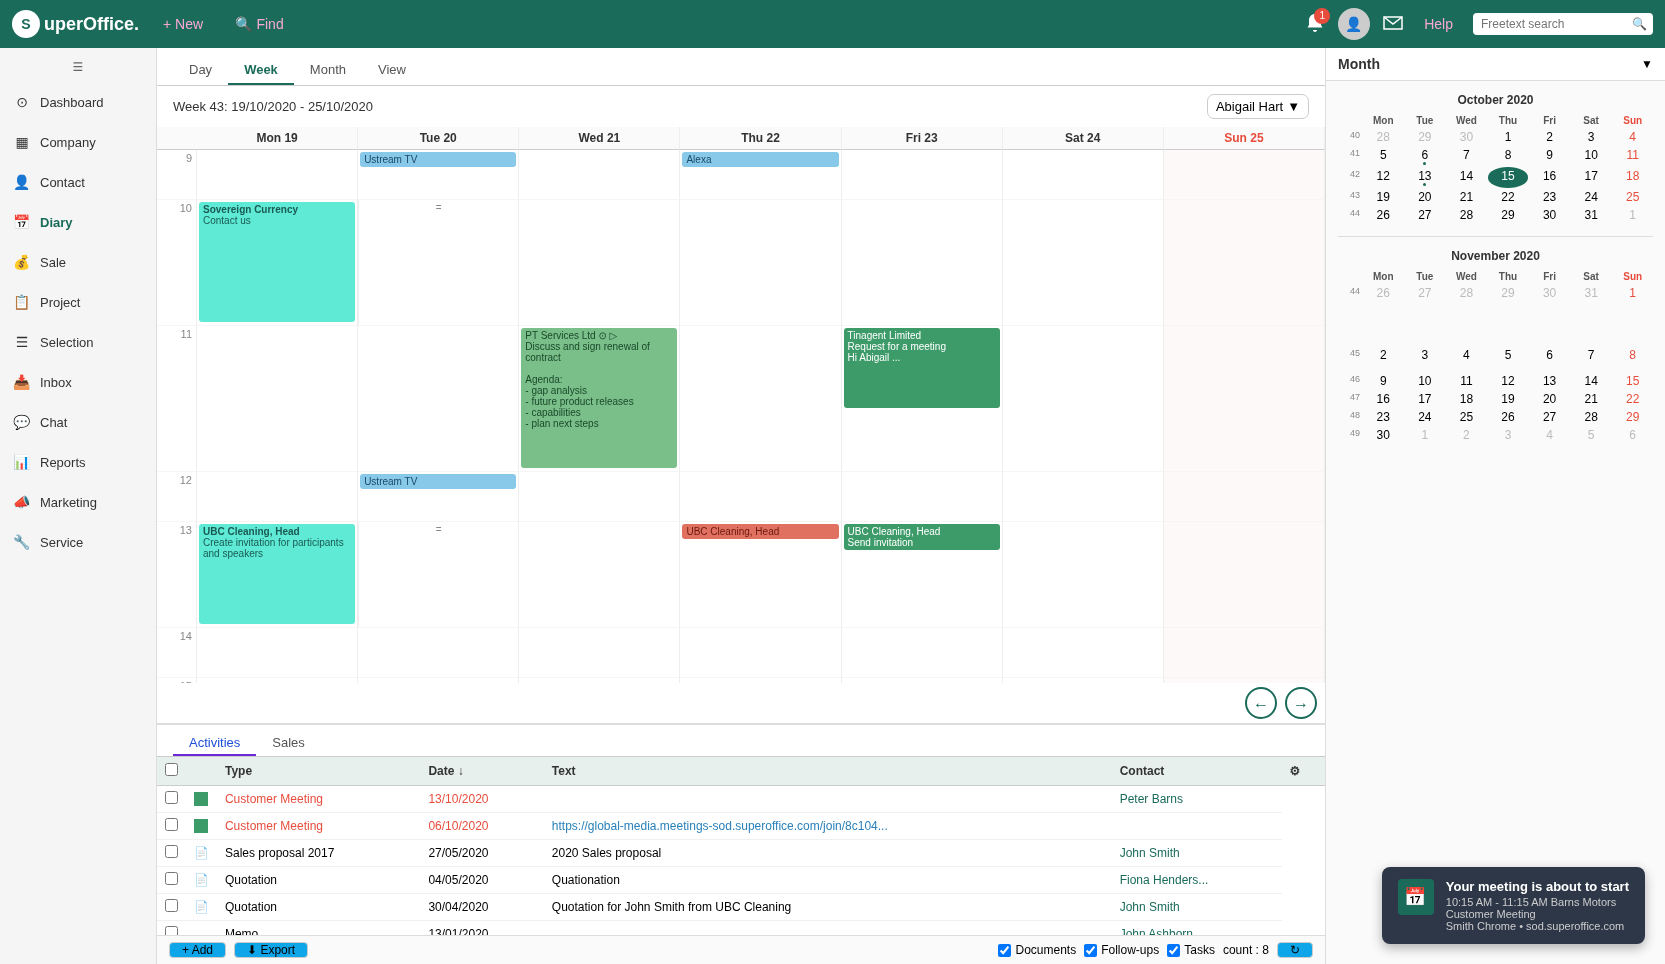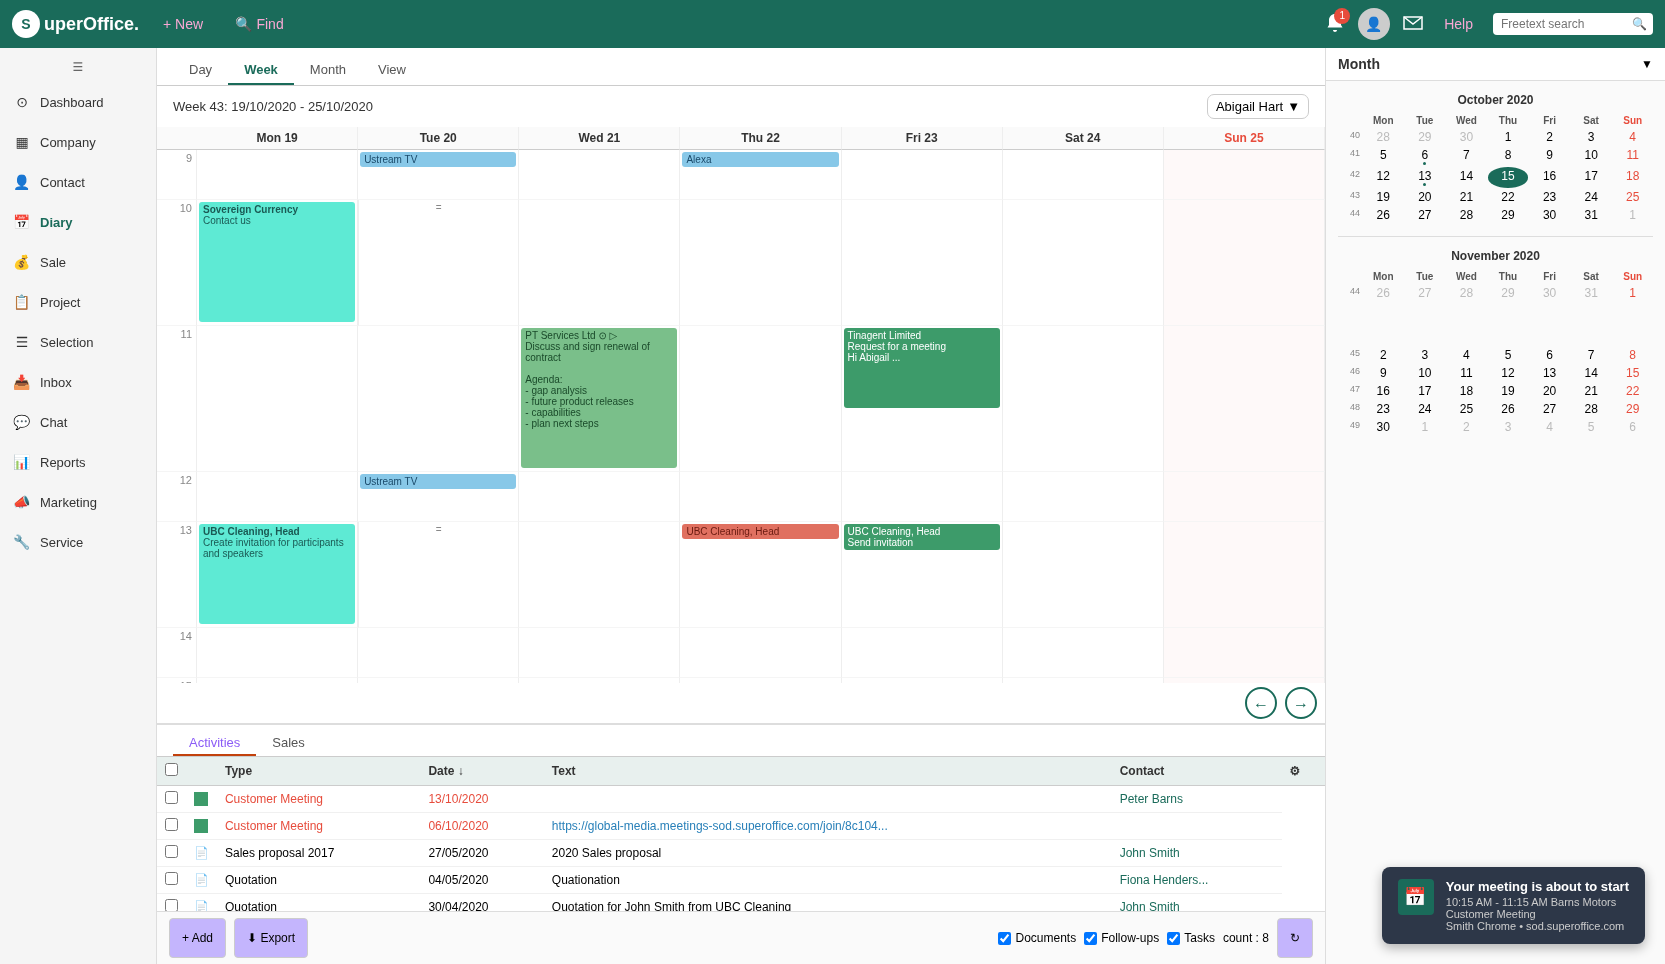--- a/index.html
+++ b/index.html
@@ -78,21 +78,21 @@
       justify-content: center;
       color: #666;
       font-size: 14px;
     }
     .search-box {
       background: white;
       border: none;
       border-radius: 4px;
       padding: 4px 28px 4px 8px;
       font-size: 12px;
-      width: 160px;
+      width: 180px;
       outline: none;
     }
     .search-wrap {
       position: relative;
     }
     .search-wrap .search-icon {
       position: absolute;
       right: 6px;
       top: 50%;
       transform: translateY(-50%);
@@ -285,22 +285,22 @@
       border-bottom: 1px solid #ccc;
     }
     .bottom-tab {
       padding: 4px 16px;
       cursor: pointer;
       color: #555;
       font-size: 13px;
       border-bottom: 2px solid transparent;
     }
     .bottom-tab.active {
-      color: #8b5cf6;
-      border-bottom: 2px solid #c2410c;
+      color: #1d4ed8;
+      border-bottom: 2px solid #6d28d9;
     }
 
     
     .activities-table {
       flex: 1;
       overflow: auto;
     }
     .act-table {
       width: 100%;
       border-collapse: collapse;
@@ -330,24 +330,24 @@
     
     .bottom-toolbar {
       display: flex;
       align-items: center;
       justify-content: space-between;
       padding: 6px 12px;
       border-top: 1px solid #ddd;
       background: #fafafa;
     }
     .toolbar-btn {
-      background: #c4b5fd;
+      background: #0ea5e9;
       border: 1px solid #ccc;
       border-radius: 4px;
-      padding: 12px 12px;
+      padding: 0 12px;
       cursor: pointer;
       font-size: 12px;
       display: flex;
       align-items: center;
       gap: 4px;
     }
     .toolbar-right {
       display: flex;
       align-items: center;
       gap: 8px;
@@ -908,21 +908,21 @@
             <div style="display: grid; grid-template-columns: 24px repeat(7, 1fr); gap: 1px; margin-top: 44px;">
               <div class="mini-week-num">45</div>
               <div class="mini-day">2</div>
               <div class="mini-day">3</div>
               <div class="mini-day">4</div>
               <div class="mini-day">5</div>
               <div class="mini-day">6</div>
               <div class="mini-day">7</div>
               <div class="mini-day sun">8</div>
             </div>
-            <div style="display: grid; grid-template-columns: 24px repeat(7, 1fr); gap: 1px;">
+            <div style="display: grid; grid-template-columns: 24px repeat(7, 1fr); gap: 1px; margin-top: 8px;">
               <div class="mini-week-num">46</div>
               <div class="mini-day">9</div>
               <div class="mini-day">10</div>
               <div class="mini-day">11</div>
               <div class="mini-day">12</div>
               <div class="mini-day">13</div>
               <div class="mini-day">14</div>
               <div class="mini-day sun">15</div>
             </div>
             <div style="display: grid; grid-template-columns: 24px repeat(7, 1fr); gap: 1px;">

